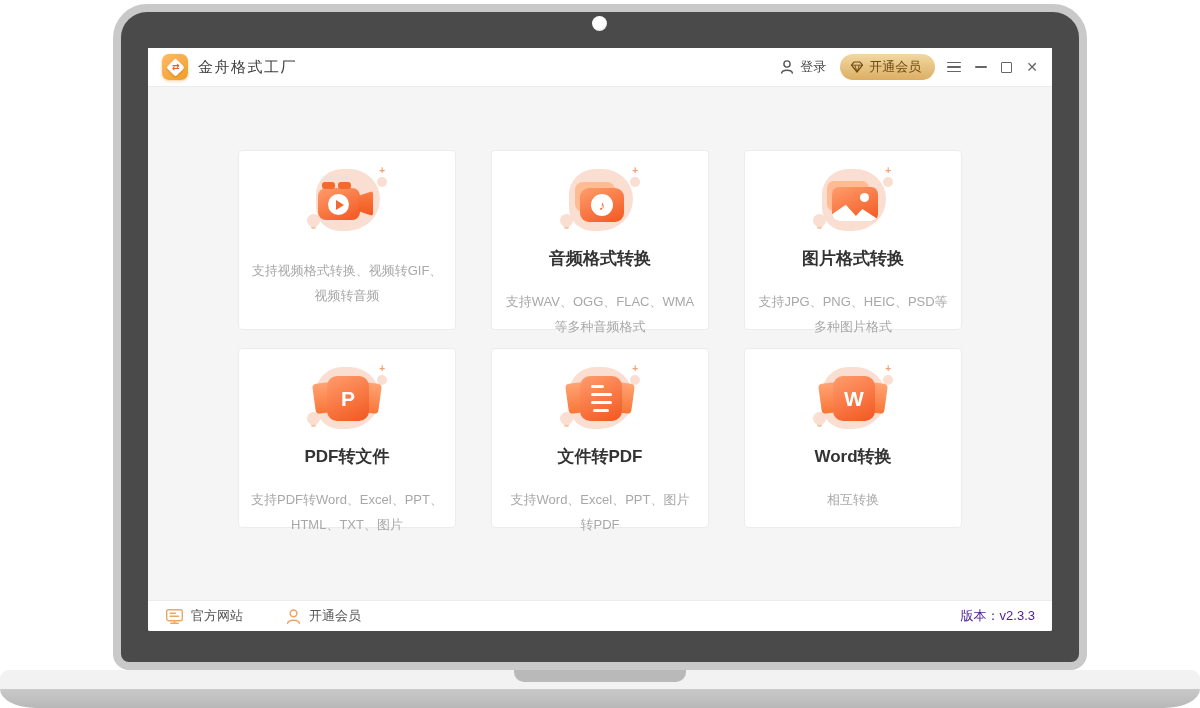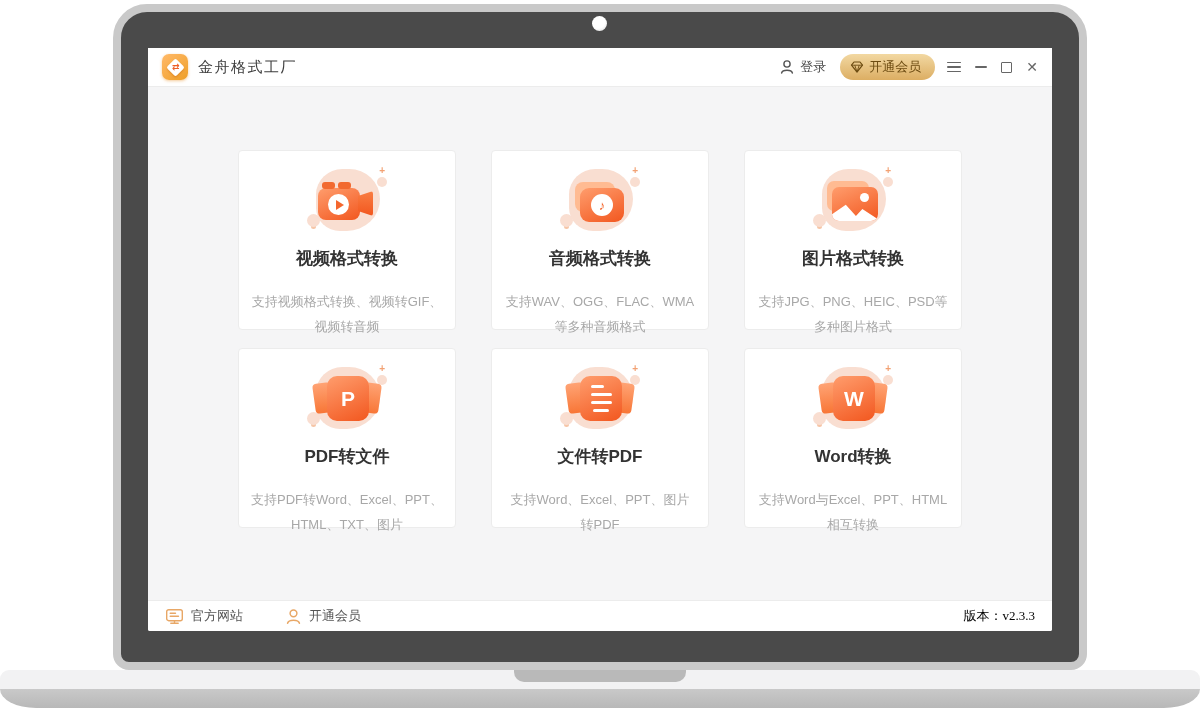--- a/index.html
+++ b/index.html
@@ -125,21 +125,21 @@
           justify-content:center; color:#fff; font-weight:bold; font-size:21px; }
   .dline { height:3.5px; border-radius:2px; background:#fff; margin:2.2px 0; }
   .w13 { width:13px; margin-right:8px; } .w21 { width:21px; } .w16 { width:16px; }
 
   
   .footer { flex:0 0 31px; border-top:1px solid #ececec; display:flex;
             align-items:center; padding:0 17px; font-size:13px; color:#555;
             background:#fff; border-radius:0 0 2px 2px; }
   .f-item { display:flex; align-items:center; gap:7px; margin-right:42px; cursor:pointer; }
   .f-item svg { stroke:#e8a766; fill:none; stroke-width:1.4; stroke-linecap:round; }
-  .version { margin-left:auto; color:#000000;font-family:Liberation Serif, serif; }
+  .version { margin-left:auto; color:#4c1d95; }
   .login svg { stroke:#555; fill:none; stroke-width:1.4; stroke-linecap:round; }
   .member-pill svg { stroke:#6d4c12; fill:none; stroke-linejoin:round; }
 </style>
 </head>
 <body>
 
 <div class="laptop-lid"></div>
 <div class="webcam-dot"></div>
 <div class="base-top"></div>
 <div class="base-notch"></div>
@@ -197,21 +197,20 @@
           <span class="splash"></span>
           <span class="cam-body grad-main">
             <span class="knob k1"></span>
               <span class="knob k2"></span>
             <span class="play-disc">
                 <span class="play-tri"></span>
               </span>
           </span>
           <span class="lens"></span>
         </div>
-        <div class="card-title">视频格式转换</div>
         <div class="card-desc">
           <div>支持视频格式转换、视频转GIF、</div>
           <div>视频转音频</div>
         </div>
       </div>
 
       <div class="card">
         <div class="icon">
           <span class="splash"></span>
           <span class="aud-back"></span>
@@ -277,21 +276,20 @@
 
       <div class="card">
         <div class="icon">
           <span class="splash"></span>
           <span class="flap l"></span>
             <span class="flap r"></span>
           <span class="boxmain grad-main">W</span>
         </div>
         <div class="card-title">Word转换</div>
         <div class="card-desc">
-          <div>支持Word与Excel、PPT、HTML</div>
           <div>相互转换</div>
         </div>
       </div>
 
     </div>
   </div>
 
   <div class="footer">
     <div class="f-item">
       <svg width="19" height="17" viewBox="0 0 19 17">

